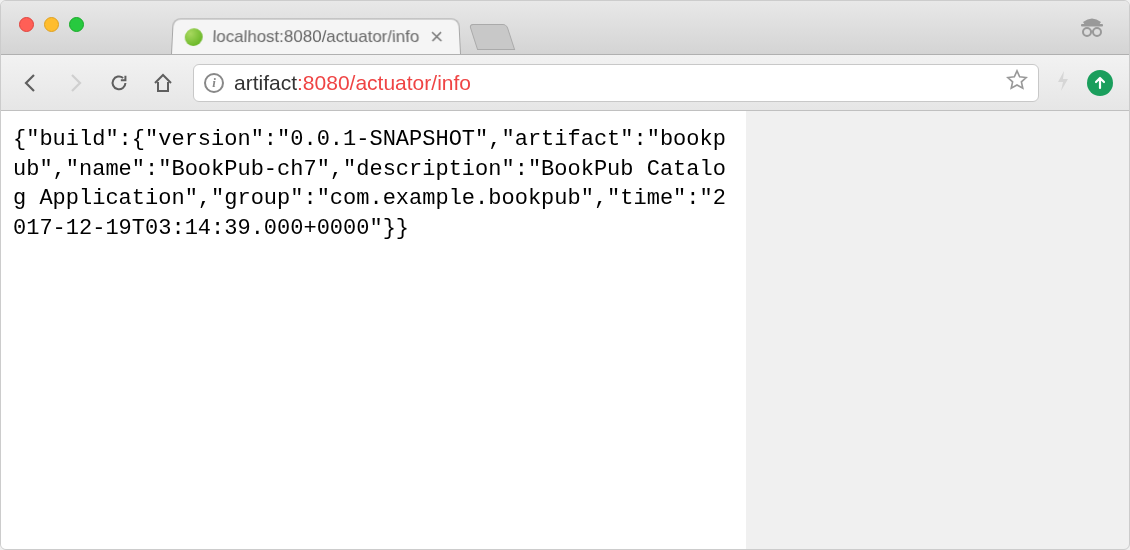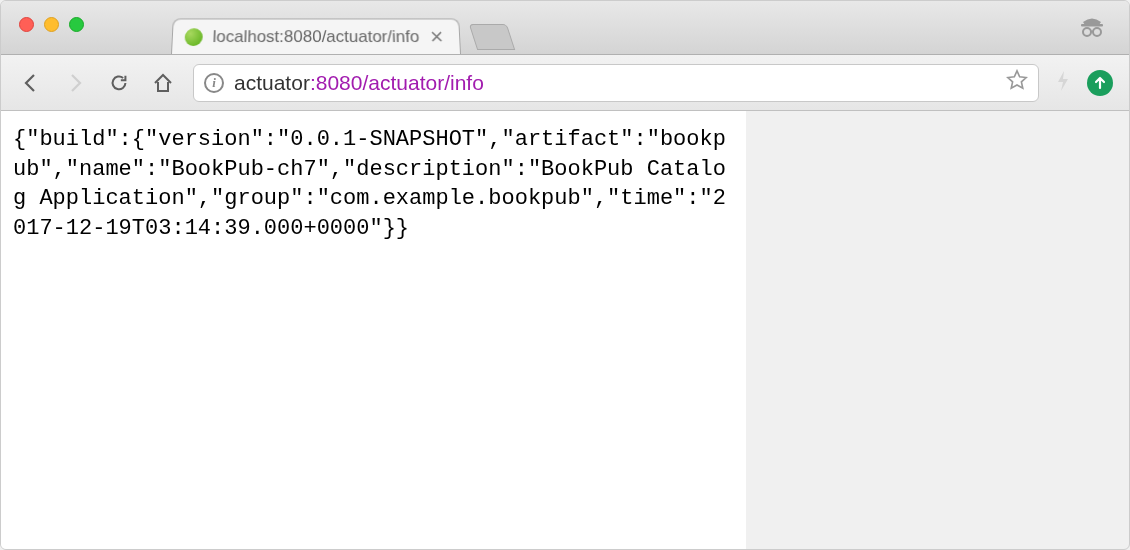--- a/index.html
+++ b/index.html
@@ -138,21 +138,21 @@
       align-items: center;
       justify-content: center;
       font-size: 13px;
       font-family: Georgia, serif;
       font-style: italic;
       color: #888;
       font-weight: bold;
       flex-shrink: 0;
     }
     .url-host { color: #333; }
-    .url-path { color: #a21caf; }
+    .url-path { color: #ef4444; }
     .star-icon {
       margin-left: auto;
       color: #999;
       flex-shrink: 0;
     }
     .ext-icon {
       width: 26px;
       height: 26px;
       background: #1a9e5c;
       border-radius: 50%;
@@ -226,21 +226,21 @@
   </div>
   <div class="nav-btn">
     <svg width="24" height="24" viewBox="0 0 24 24">
         <path d="M4 12 L12 4 L20 12 M7 11 L7 20 L17 20 L17 11" fill="none" stroke="#5f5f5f" stroke-width="2"></path>
       </svg>
   </div>
 
   <div class="addressbar">
     <span class="info-icon">i</span>
     <span>
-      <span class="url-host">actuator</span><span class="url-path">:8080/actuator/info</span>
+      <span class="url-host">artifact</span><span class="url-path">:8080/actuator/info</span>
     </span>
     <span class="star-icon">
       <svg width="22" height="22" viewBox="0 0 24 24">
           <path d="M12 2 L14.9 8.5 L22 9.3 L16.8 14 L18.3 21 L12 17.5 L5.7 21 L7.2 14 L2 9.3 L9.1 8.5 Z" fill="none" stroke="#999" stroke-width="1.8"></path>
         </svg>
     </span>
   </div>
 
   <div class="lightning">
     <svg width="16" height="24" viewBox="0 0 16 24">

